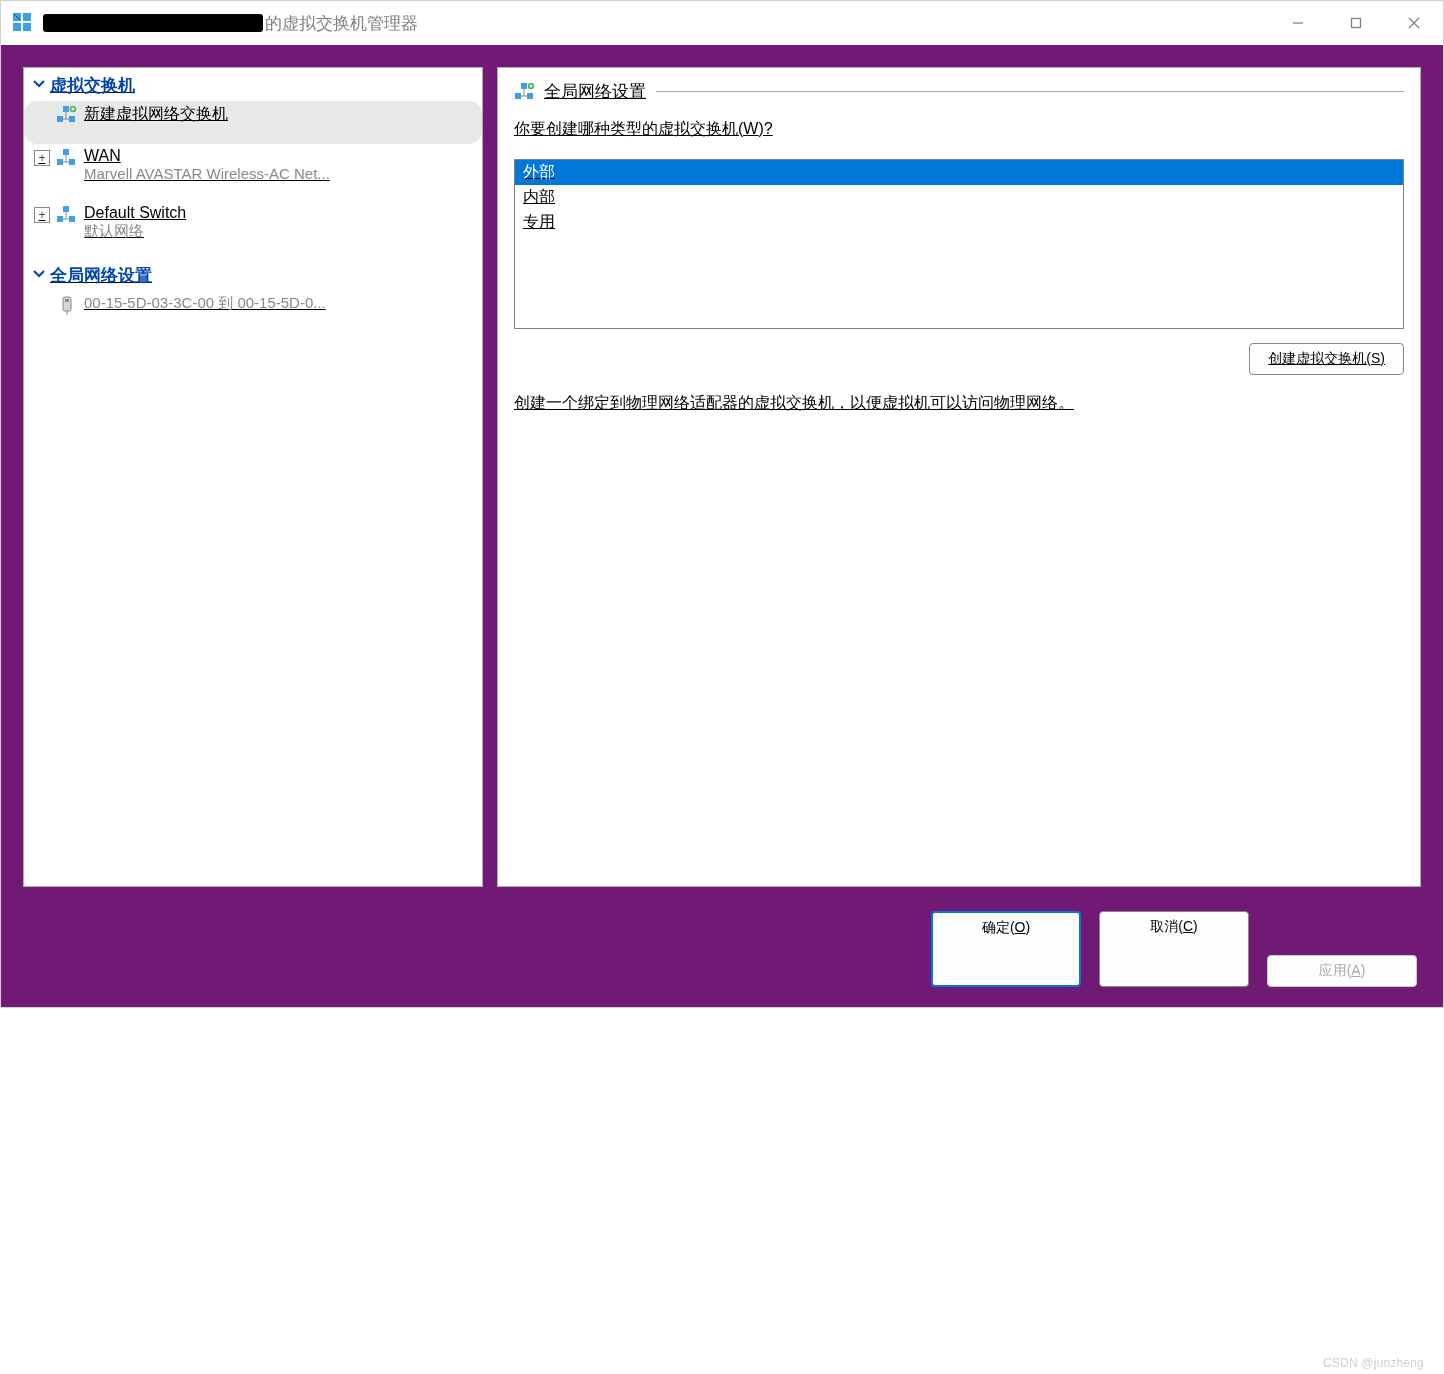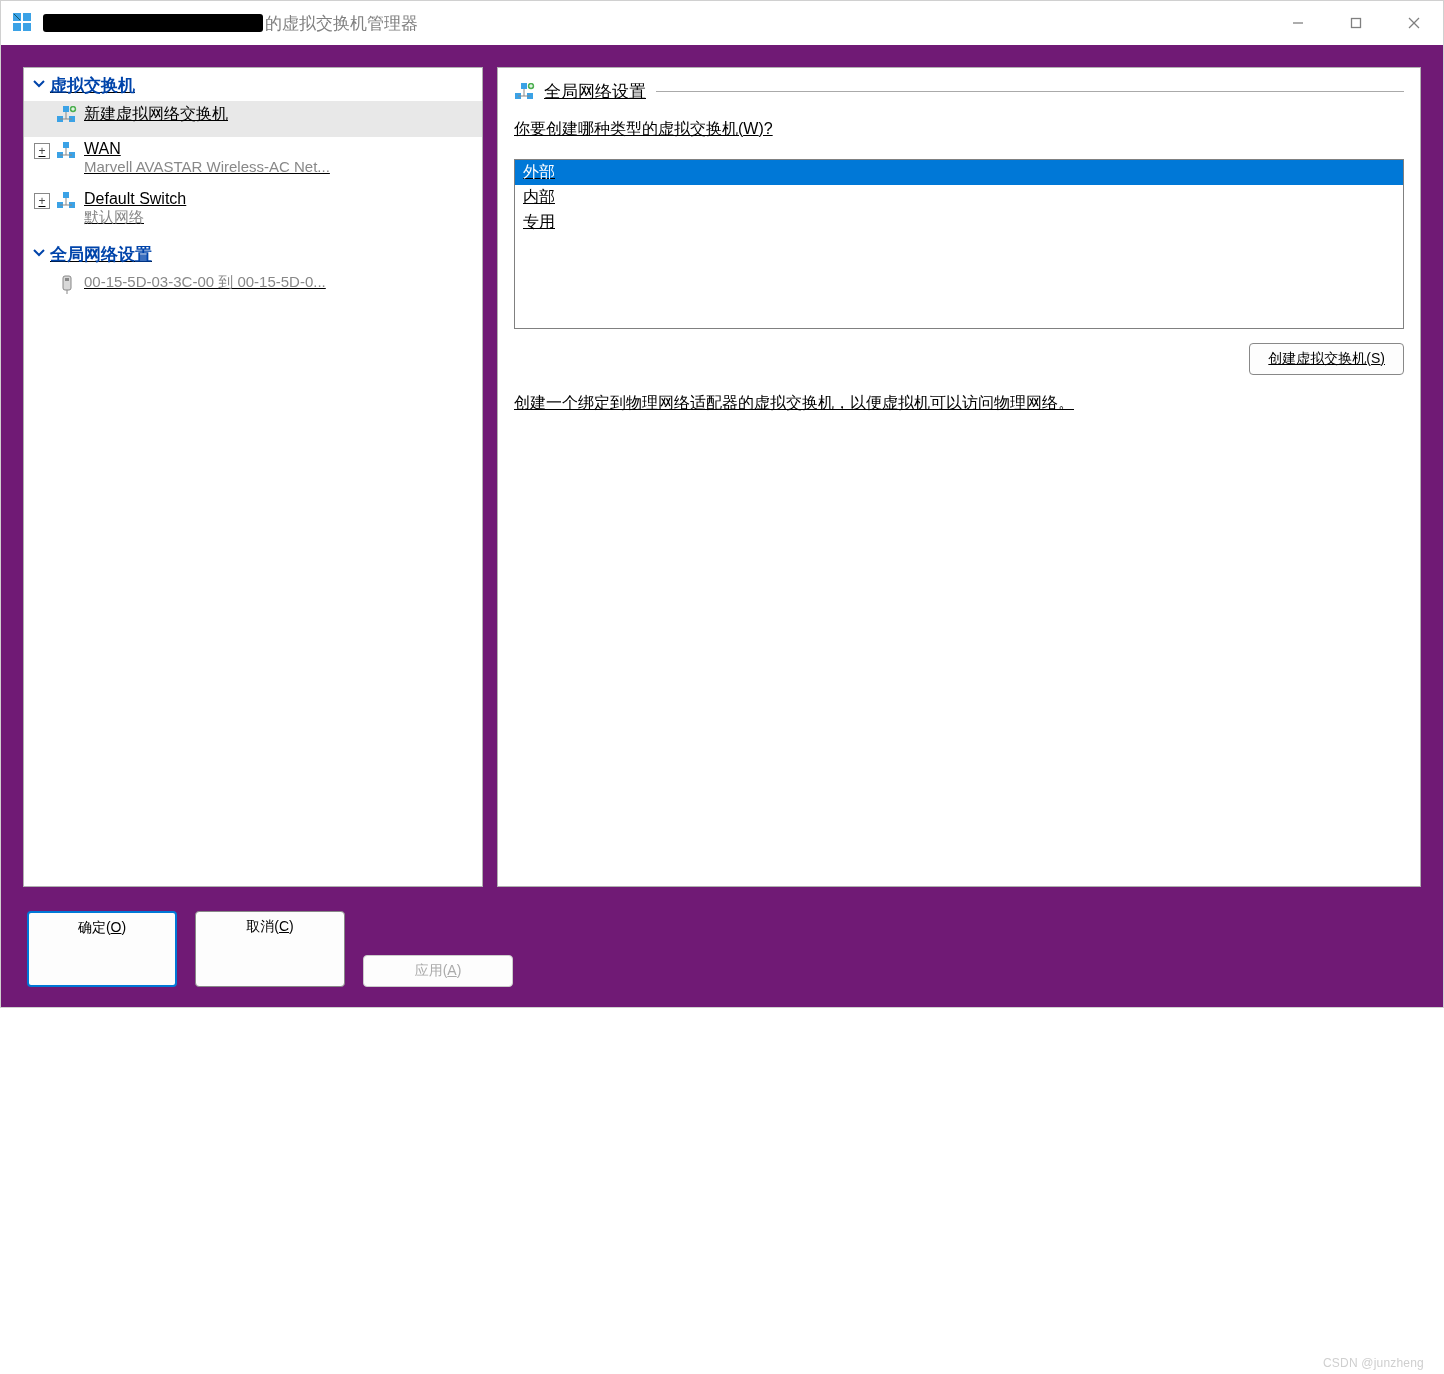--- a/index.html
+++ b/index.html
@@ -93,22 +93,23 @@
       padding: 4px 6px;
       color: #0044aa;
       font-weight: bold;
       font-size: 17px;
       cursor: pointer;
     }
     .section-header .chev { width: 18px; text-align: center; color: #0044aa; margin-right: 2px;}
     .tree-item {
       display: flex;
       align-items: flex-start;
-      padding: 3px 6px 12px 6px;
-      cursor: pointer;
+      padding: 3px 6px 19px 6px;
+      cursor: pointer;
+      border-radius: 13px;
     }
     .tree-item .expander {
       width: 16px; height: 16px;
       border: 1px solid #888;
       display: inline-flex;
       align-items: center;
       justify-content: center;
       font-size: 12px;
       color: #444;
       margin-top: 3px;
@@ -165,21 +166,21 @@
       min-width: 150px;
       text-align: center;
     }
     .btn .accel { text-decoration: underline; }
     .btn.primary { border: 2px solid #0078d7; }
     .btn.disabled { color: #aaa; border-color: #ccc; cursor: default; margin-top: 44px; }
     .desc-text { font-size:16px; }
     
     .footer {
       display: flex;
-      justify-content: flex-start;
+      justify-content: flex-end;
       gap: 18px;
       padding: 16px 26px 20px 26px;
     }
     .watermark {
       position: absolute;
       right: 20px;
       bottom: 4px;
       font-size: 12px;
       color: #cfcfcf;
       letter-spacing: .2px;

